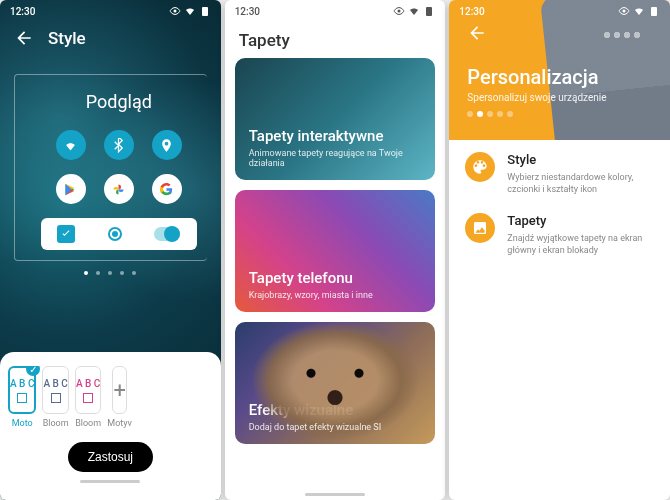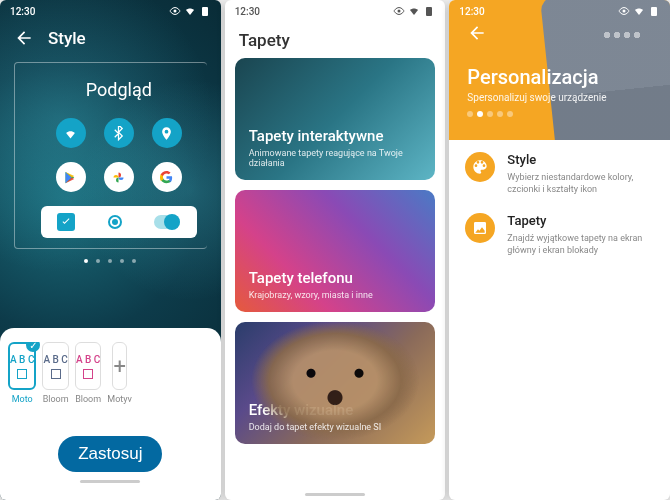--- a/index.html
+++ b/index.html
@@ -53,21 +53,21 @@
   .p1-bg::after { width: 260px; height: 260px; right: -100px; top: 60px; border-radius: 50%; }
   .p1-header {
     position: relative; z-index: 2;
     display: flex; align-items: center; gap: 14px;
     padding: 6px 14px;
     color: #fff;
   }
   .p1-title { font-size: 17px; font-weight: 500; }
   .p1-preview {
     position: relative; z-index: 2;
-    margin: 8px 14px 0 14px;
+    margin: 20px 14px 0 14px;
     border: 1px solid rgba(255,255,255,0.4);
     border-radius: 4px;
     padding: 16px 8px 10px 24px;
     color: #fff;
     text-align: center;
     border-right: none;
   }
   .p1-preview-label { font-size: 18px; font-weight: 400; margin-bottom: 18px; }
   .icon-row { display: flex; justify-content: center; gap: 18px; margin-bottom: 14px; }
   .circ {
@@ -114,24 +114,24 @@
     content:"✓"; position:absolute; top:-6px; right:-6px;
     width:14px;height:14px;border-radius:50%;background:#14a3c7;color:#fff;
     font-size:10px; display:flex;align-items:center;justify-content:center;
   }
   .theme-abc { font-size:10px; font-weight:500; }
   .theme-sq { width:10px;height:10px;border:1.5px solid currentColor; }
   .theme-name { font-size:9px; color:#14a3c7; margin-top:4px; text-align:left; }
   .theme-col { display:flex;flex-direction:column;align-items:center; }
   .theme-card.add { font-size:22px; color:#888; }
   .apply-btn {
-    margin-top: 32px;
-    background:#0369a1; color:#fff;
+    margin-top: 14px;
+    background:#000000; color:#fff;
     border:none; border-radius: 18px;
-    padding: 8px 20px; font-size:17px; font-weight:500;
+    padding: 8px 20px; font-size:12px; font-weight:500;
   }
   .home-ind { width:60px;height:3px;background:#ccc;border-radius:2px;margin:8px auto 0; }
 
   
   .p2-header { padding: 8px 14px; font-size:17px; font-weight:500; color:#333; }
   .cards { padding: 0 10px; display:flex;flex-direction:column;gap:10px; overflow:hidden; }
   .card {
     height: 122px; border-radius: 10px;
     position:relative; overflow:hidden;
     display:flex; flex-direction:column; justify-content:flex-end;

